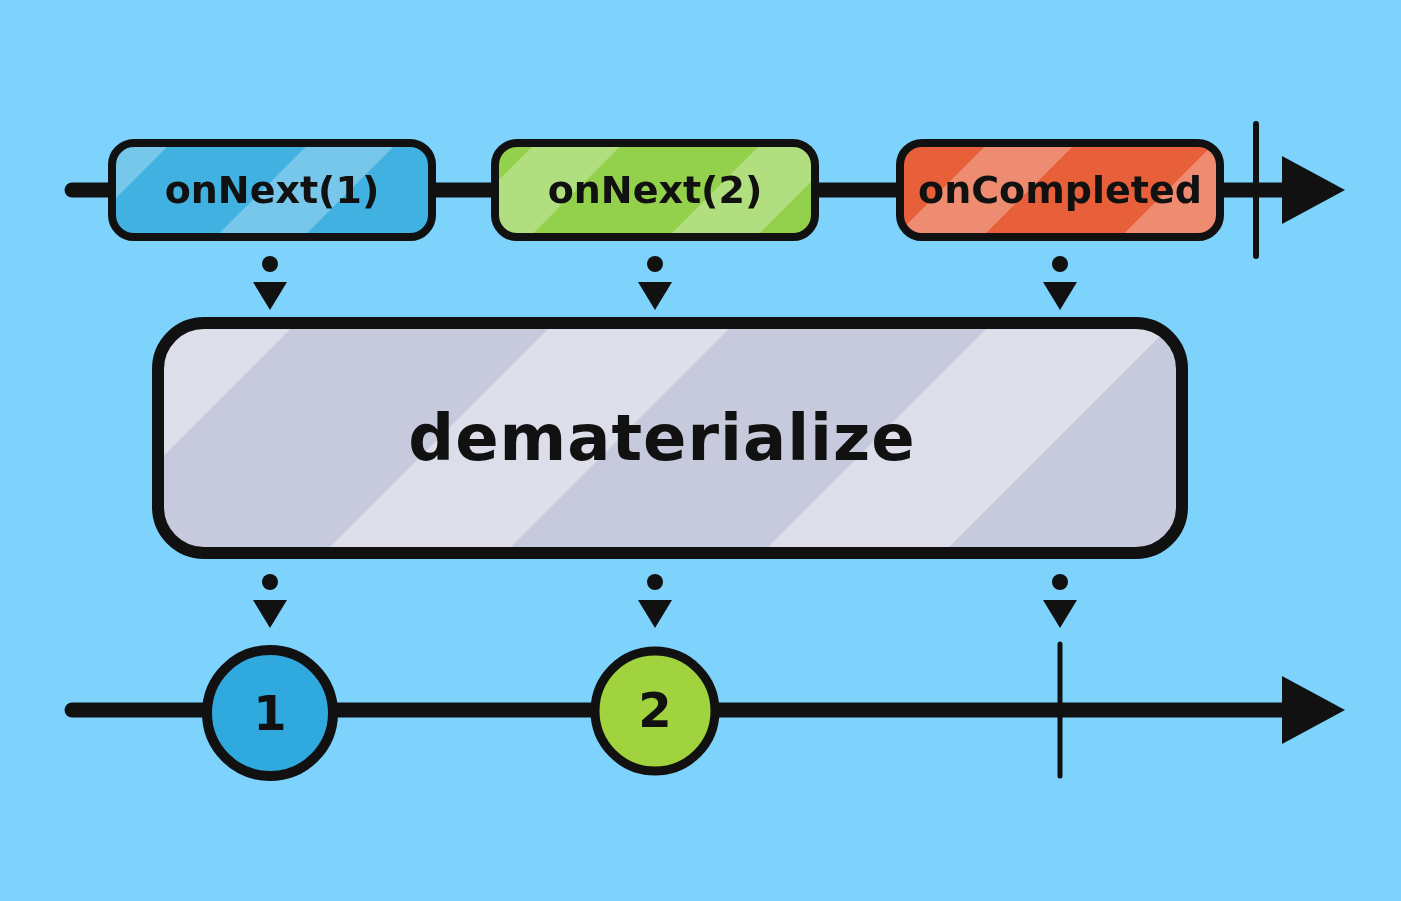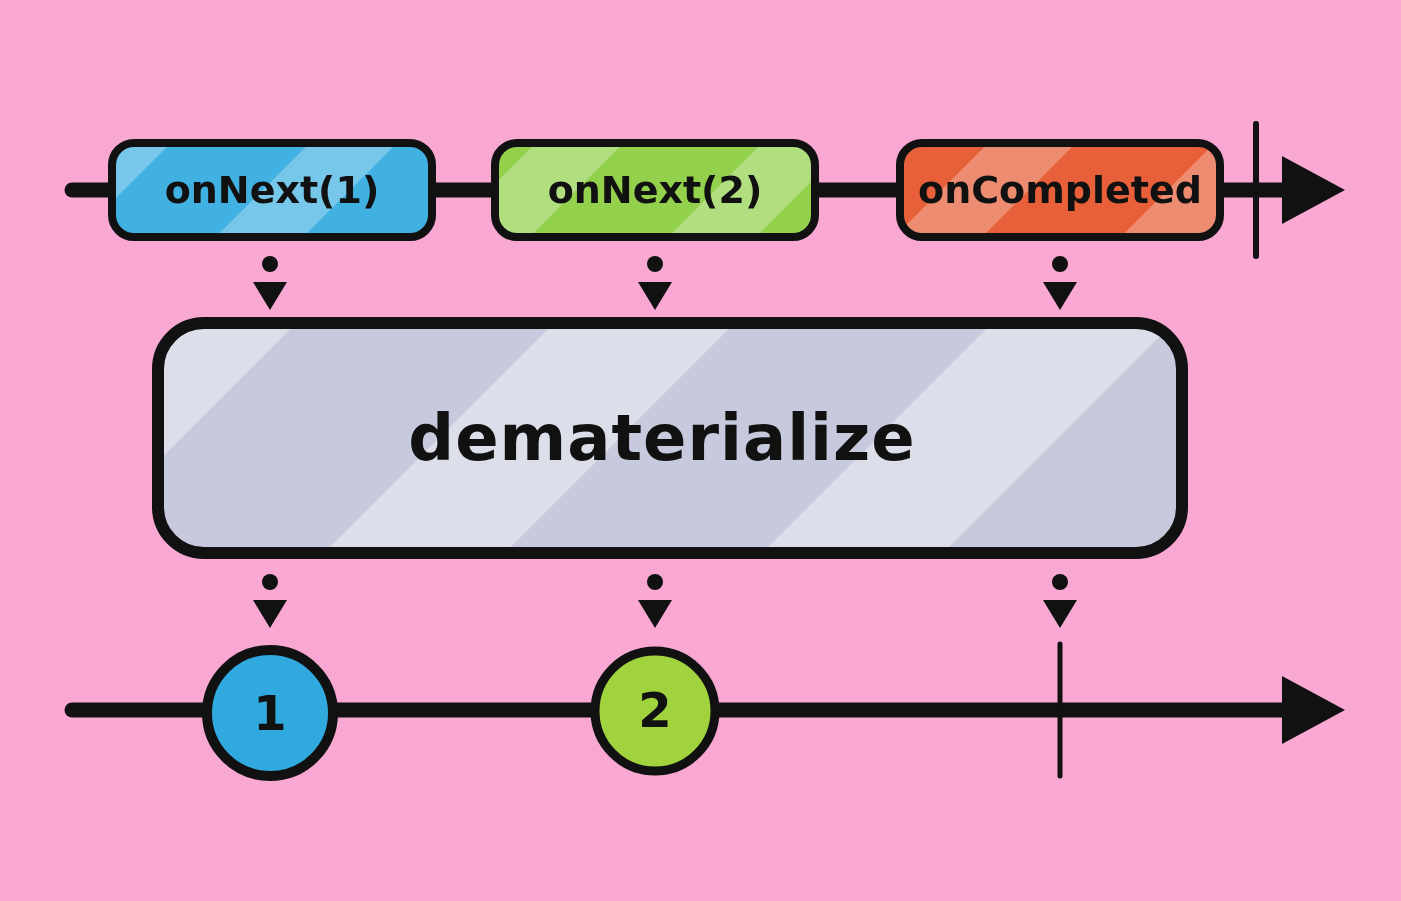--- a/index.html
+++ b/index.html
@@ -4,21 +4,21 @@
 <style>
   html, body {
     margin: 0;
     padding: 0;
     background: #ffffff;
   }
   .canvas {
     position: relative;
     width: 1401px;
     height: 901px;
-    background: #f9a8d4;
+    background: #7dd3fc;
     overflow: hidden;
     font-family: "DejaVu Sans", "Liberation Sans", sans-serif;
   }
   svg text {
     font-family: "DejaVu Sans", "Liberation Sans", sans-serif;
     font-weight: 700;
     fill: #111111;
   }
   .event-label { font-size: 38px; }
   .operator-label { font-size: 64px; letter-spacing: 1px; }

